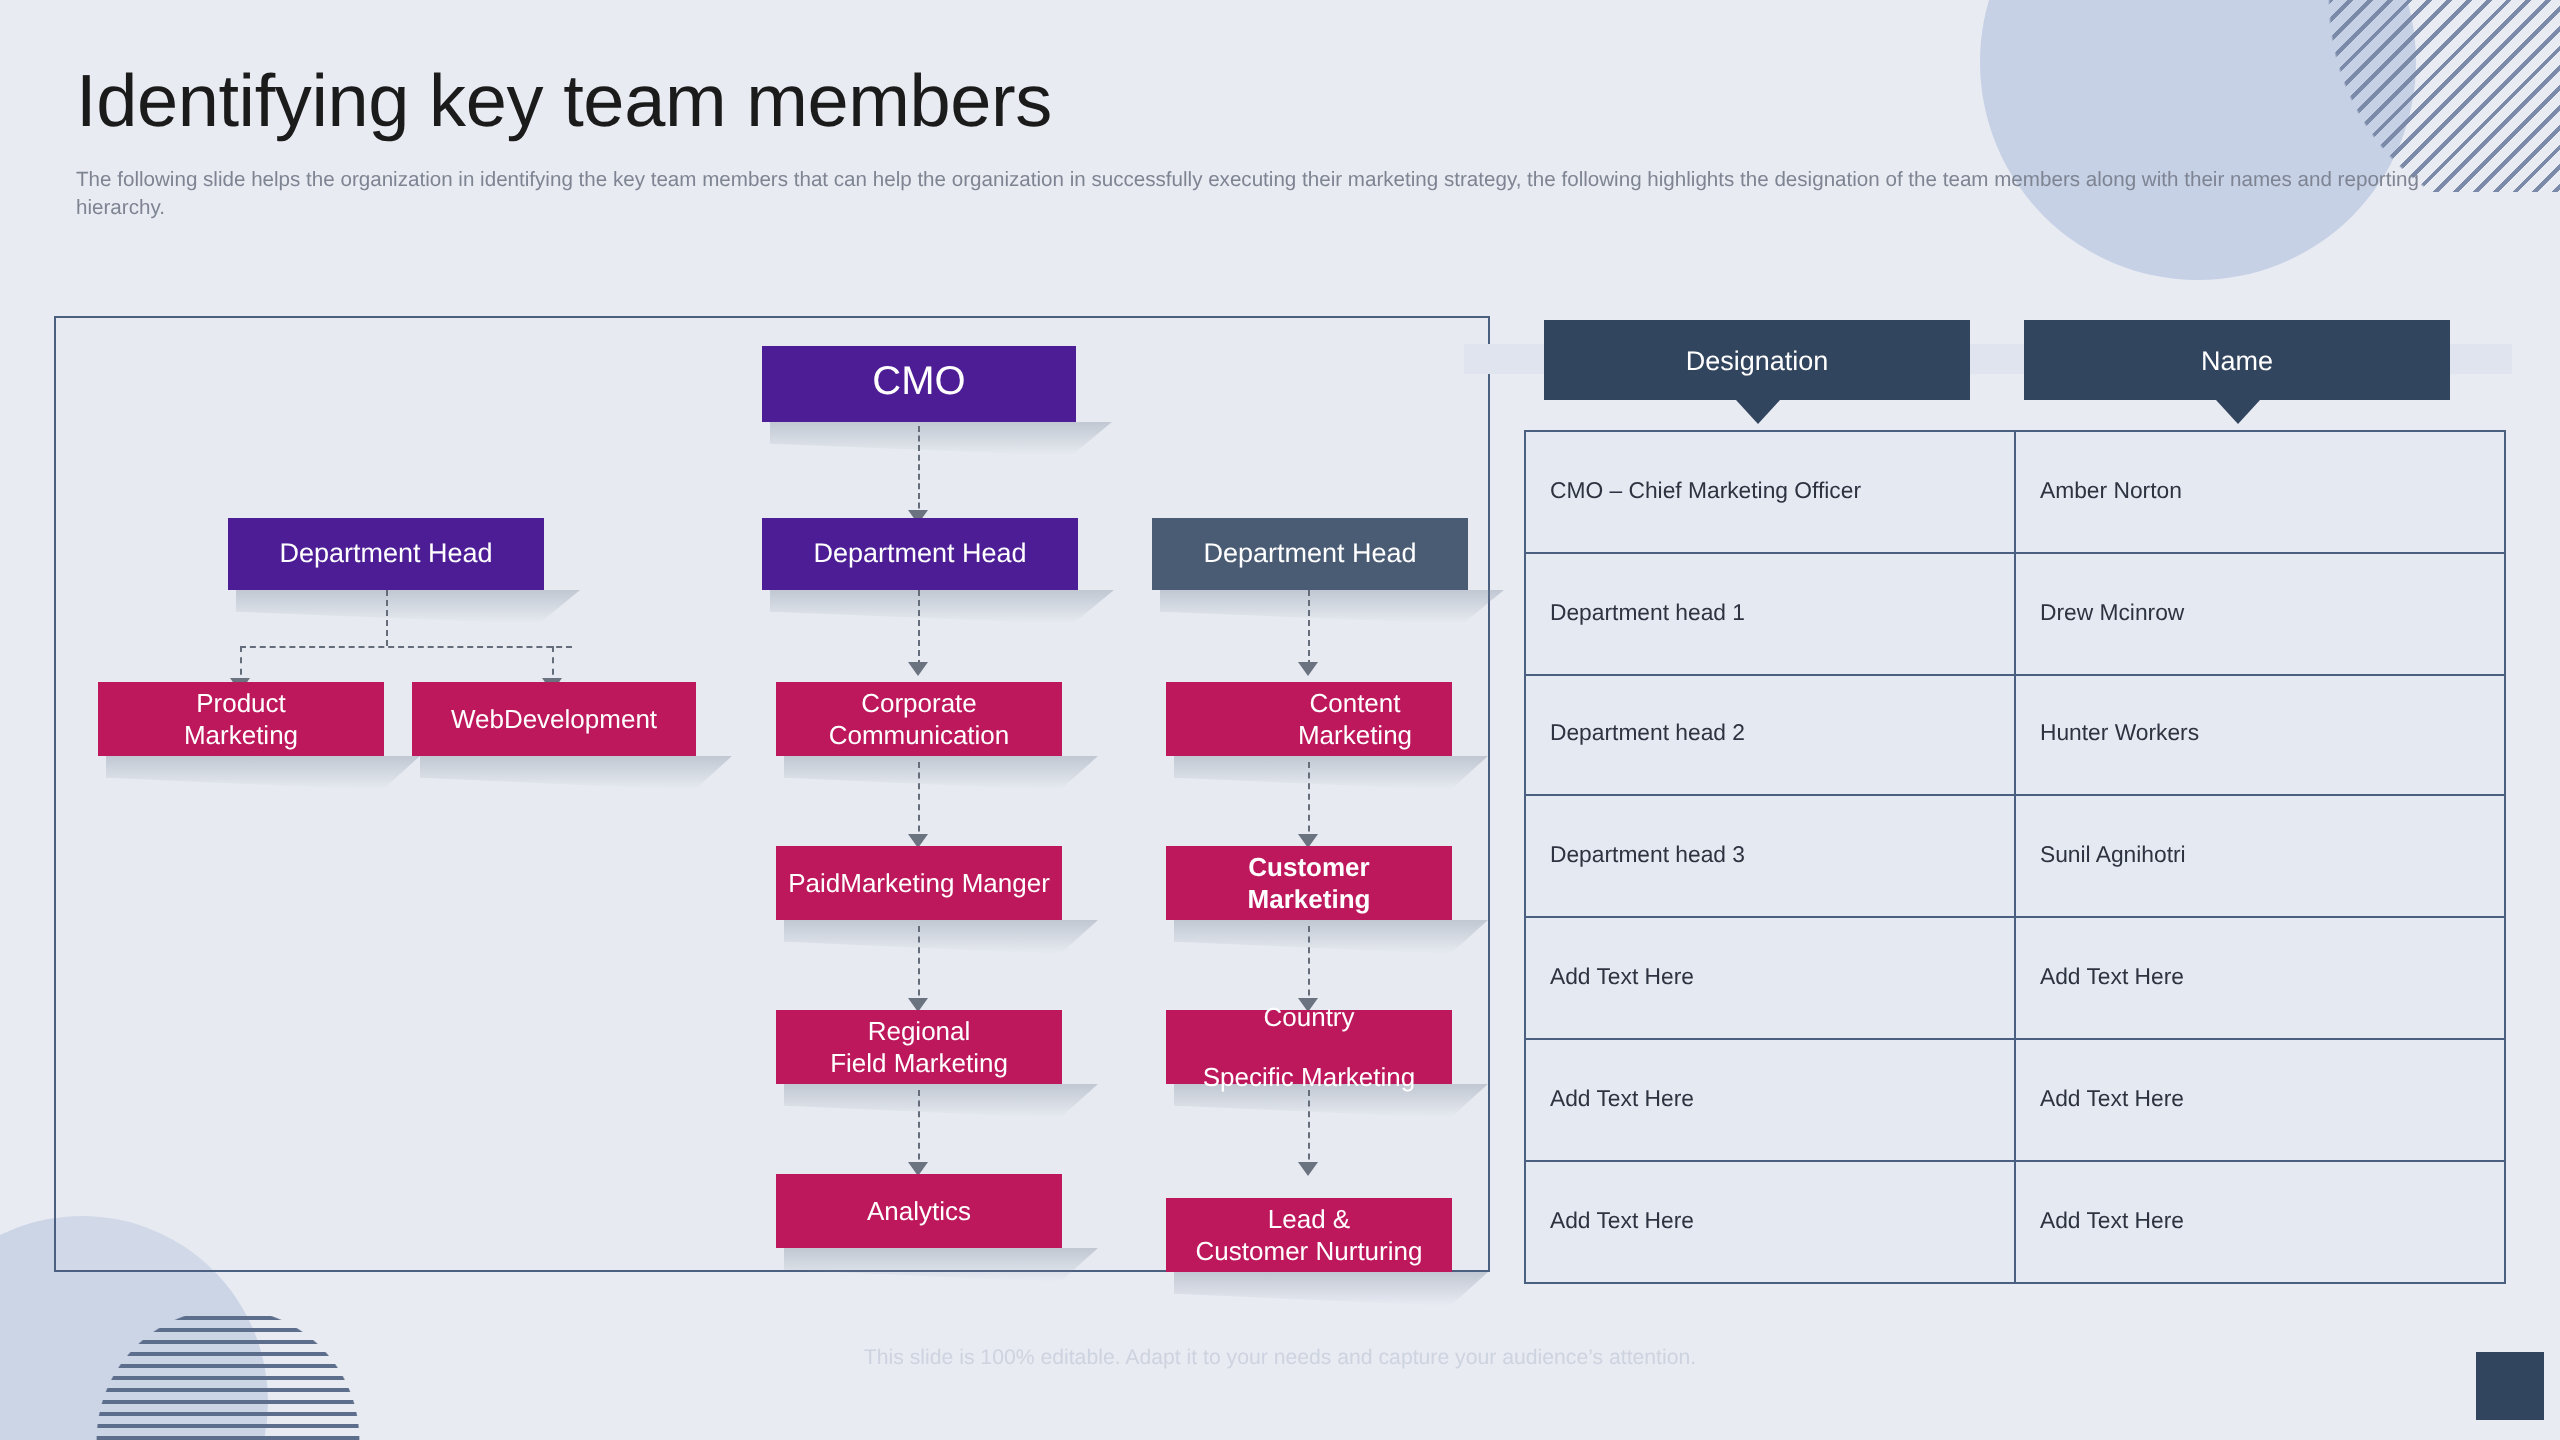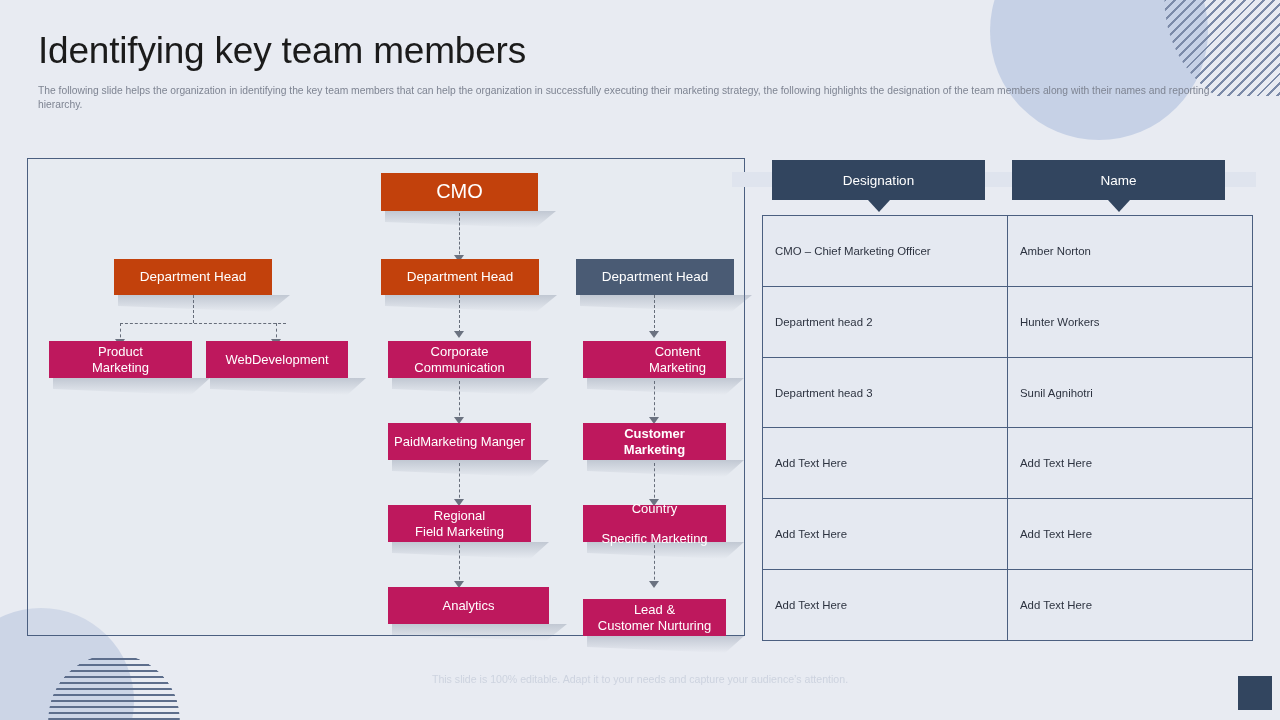--- a/index.html
+++ b/index.html
@@ -89,21 +89,21 @@
   .node::after {
     content: "";
     position: absolute;
     left: 4px; right: -18px;
     top: 100%;
     height: 17px;
     background: linear-gradient(180deg, rgba(120,132,152,0.34), rgba(120,132,152,0.0));
     clip-path: polygon(0 0, 100% 0, 88% 100%, 0 64%);
     z-index: 0;
   }
-  .node-dark { background: #c2410c; }
+  .node-dark { background: #4c1d95; }
   .node-blue { background: #be185d; }
 
   
   .conn-v {
     position: absolute;
     width: 0; border-left: 1.4px dashed #666d7a;
   }
   .conn-h {
     position: absolute;
     height: 0; border-top: 1.4px dashed #666d7a;
@@ -233,21 +233,21 @@
 
     <div class="conn-v" style="left:431px; top:304px; height:40px;"></div>
     <div class="arrow" style="left:426px; top:340px;"></div>
     <div class="node node-blue" style="left:360px; top:346px; width:143px; height:37px; font-size:13px; flex-direction:column;">
       <span class="lbl">Regional</span>
       <span class="lbl">Field Marketing</span>
     </div>
 
     <div class="conn-v" style="left:431px; top:386px; height:40px;"></div>
     <div class="arrow" style="left:426px; top:422px;"></div>
-    <div class="node node-blue" style="left:360px; top:428px; width:161px; height:37px; font-size:13px;">
+    <div class="node node-blue" style="left:360px; top:428px; width:143px; height:37px; font-size:13px;">
       <span class="lbl">Analytics</span>
     </div>
 
     <div class="conn-v" style="left:626px; top:136px; height:38px;"></div>
     <div class="arrow" style="left:621px; top:172px;"></div>
     <div class="node node-blue" style="left:555px; top:182px; width:143px; height:37px; font-size:13px; flex-direction:column;padding-left:46px;">
       <span class="lbl">Content</span>
       <span class="lbl">Marketing</span>
     </div>
 
@@ -283,20 +283,24 @@
     <span>Name</span>
   </div>
 
   <table class="tbl">
     <tbody>
       <tr>
         <td class="c-desig">CMO – Chief Marketing Officer</td>
         <td>Amber Norton</td>
       </tr>
       <tr>
+        <td class="c-desig">Department head 1</td>
+        <td>Drew Mcinrow</td>
+      </tr>
+      <tr>
         <td class="c-desig">Department head 2</td>
         <td>Hunter Workers</td>
       </tr>
       <tr>
         <td class="c-desig">Department head 3</td>
         <td>Sunil Agnihotri</td>
       </tr>
       <tr>
         <td class="c-desig">Add Text Here</td>
         <td>Add Text Here</td>

